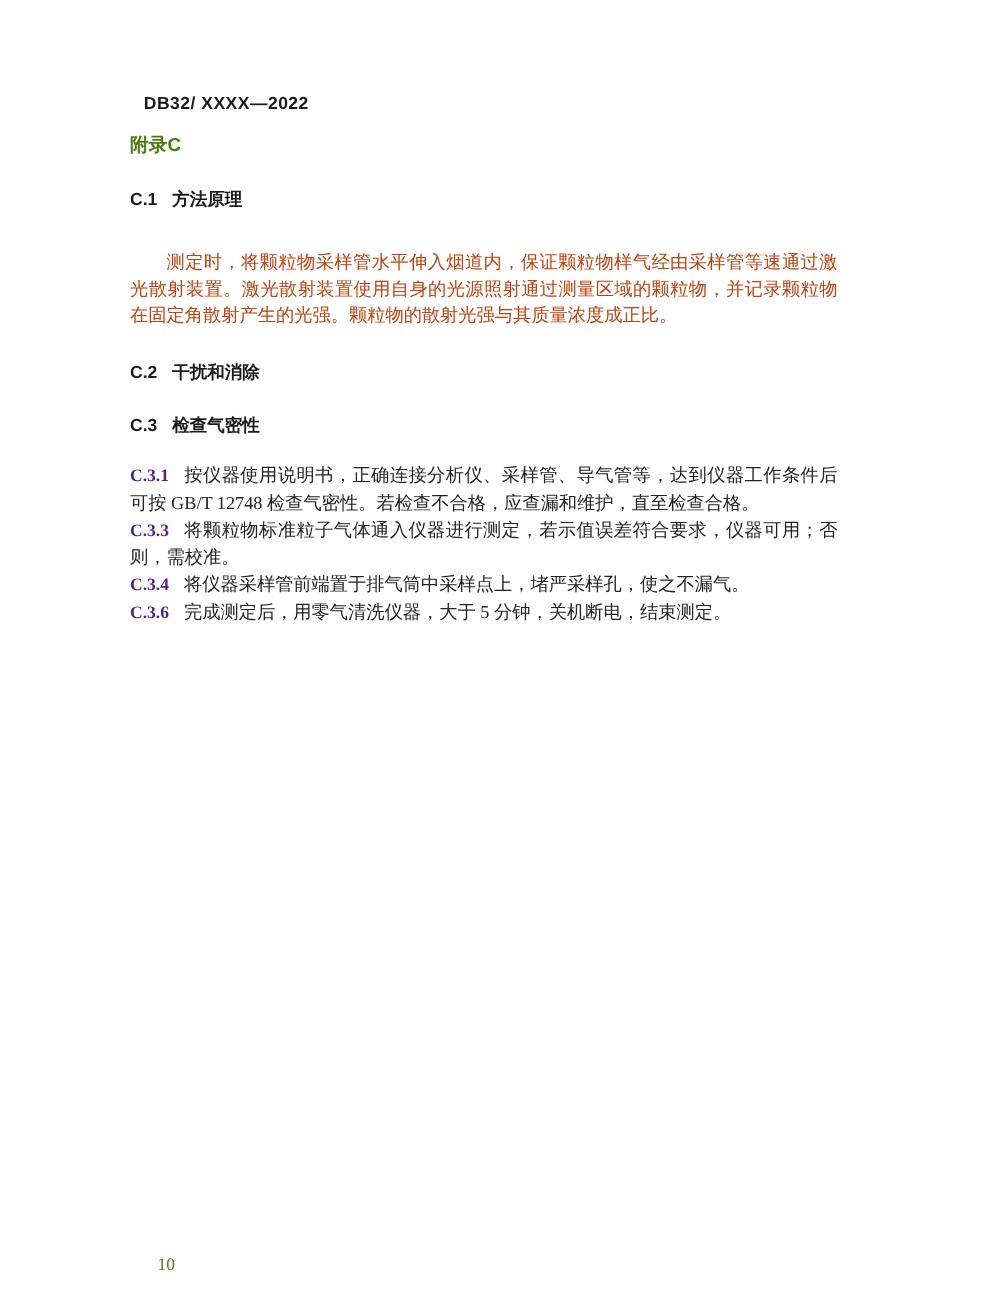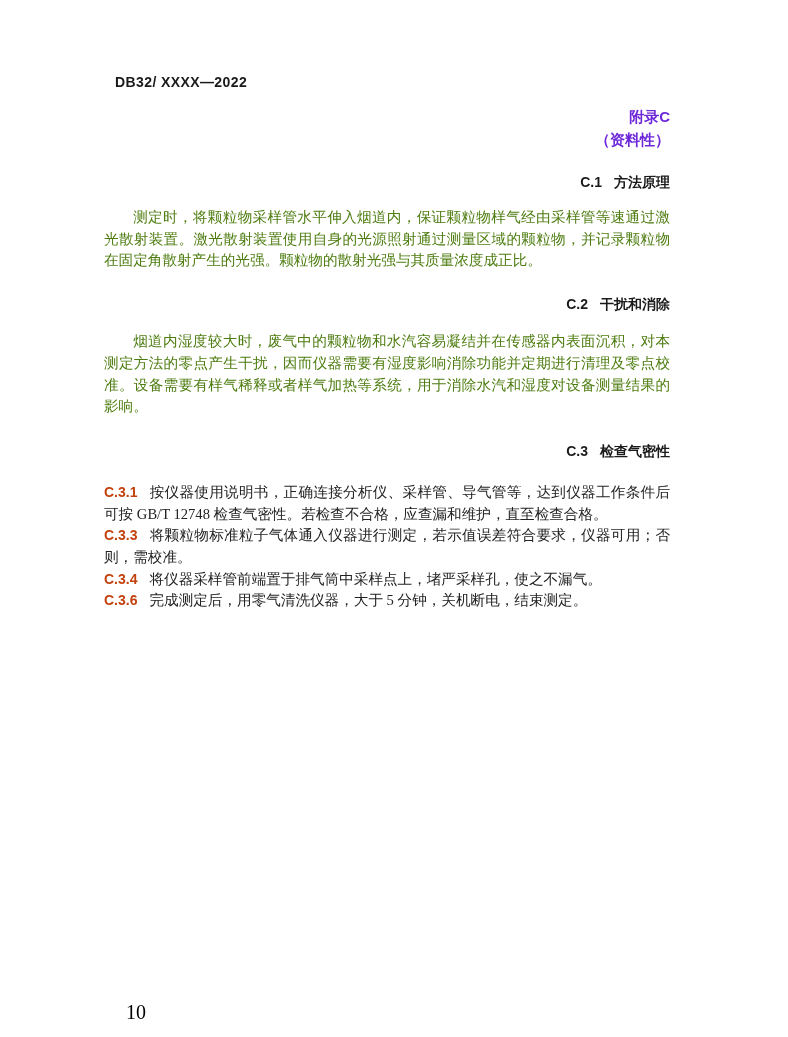--- a/index.html
+++ b/index.html
@@ -25,103 +25,100 @@
     white-space: nowrap;
   }
   .content {
     position: absolute;
     top: 0;
     left: 104px;
     width: 566px;
     padding-top: 105px;
   }
   .title-block {
-    text-align: right;
+    text-align: left;
     font-weight: bold;
-    color: #6d28d9;
+    color: #4d7c0f;
     margin: 0;
   }
   .appendix-label, .appendix-note, .appendix-title {
     font-size: 15px;
     line-height: 23px;
     font-family: "Liberation Sans", "DejaVu Sans", sans-serif;
   }
   .section-heading {
     font-family: "Liberation Sans", "DejaVu Sans", sans-serif;
     font-weight: bold;
     font-size: 14px;
     line-height: 20px;
     color: #1a1a1a;
     white-space: nowrap;
-    text-align: right;
   }
   .sec-num { margin-right: 12px; }
   #sec1 .section-heading { margin-top: 21px; }
   #sec2 .section-heading { margin-top: 22px; }
   #sec3 .section-heading { margin-top: 23px; }
   .para {
-    margin: 15px 0 0 0;
+    margin: 31px 0 0 0;
     font-size: 14.6px;
     line-height: 21.7px;
     text-indent: 2em;
     text-align: justify;
-    color: #4d7c0f;
+    color: #c2410c;
   }
   #sec2 .para { margin-top: 17px; }
   .clauses { margin-top: 21px; }
   .clause {
     margin: 0;
     font-size: 14.6px;
     line-height: 21.7px;
     text-align: justify;
     color: #222222;
   }
   .clause-num {
-    font-family: Liberation Sans, sans-serif;
+    font-family: Liberation Serif, serif;
     font-weight: bold;
     font-size: 14px;
-    color: #c2410c;
+    color: #4c1d95;
     margin-right: 12px;
   }
   .page-number {
     position: absolute;
     left: 126px;
     top: 1004px;
     font-family: "Liberation Serif", "DejaVu Serif", serif;
-    font-size: 20px;
+    font-size: 14px;
     line-height: 17px;
-    color: #000000;
+    color: #4d7c0f;
   }
 </style>
 </head>
 <body>
 
 <div class="page">
 
   <div class="doc-header">DB32/ XXXX—2022</div>
 
   <div class="content">
 
     <div class="title-block">
       <div class="appendix-label">附录C</div>
-      <div class="appendix-note">（资料性）</div>
     </div>
 
     <div class="sec" id="sec1">
       <div class="section-heading">
         <span class="sec-num">C.1</span><span class="sec-title">方法原理</span>
       </div>
       <p class="para">测定时，将颗粒物采样管水平伸入烟道内，保证颗粒物样气经由采样管等速通过激光散射装置。激光散射装置使用自身的光源照射通过测量区域的颗粒物，并记录颗粒物在固定角散射产生的光强。颗粒物的散射光强与其质量浓度成正比。</p>
     </div>
 
     <div class="sec" id="sec2">
       <div class="section-heading">
         <span class="sec-num">C.2</span><span class="sec-title">干扰和消除</span>
       </div>
-      <p class="para">烟道内湿度较大时，废气中的颗粒物和水汽容易凝结并在传感器内表面沉积，对本测定方法的零点产生干扰，因而仪器需要有湿度影响消除功能并定期进行清理及零点校准。设备需要有样气稀释或者样气加热等系统，用于消除水汽和湿度对设备测量结果的影响。</p>
     </div>
 
     <div class="sec" id="sec3">
       <div class="section-heading">
         <span class="sec-num">C.3</span><span class="sec-title">检查气密性</span>
       </div>
       <div class="clauses">
         <p class="clause">
           <span class="clause-num">C.3.1</span><span>按仪器使用说明书，正确连接分析仪、采样管、导气管等，达到仪器工作条件后可按 GB/T 12748 检查气密性。若检查不合格，应查漏和维护，直至检查合格。</span>
         </p>

